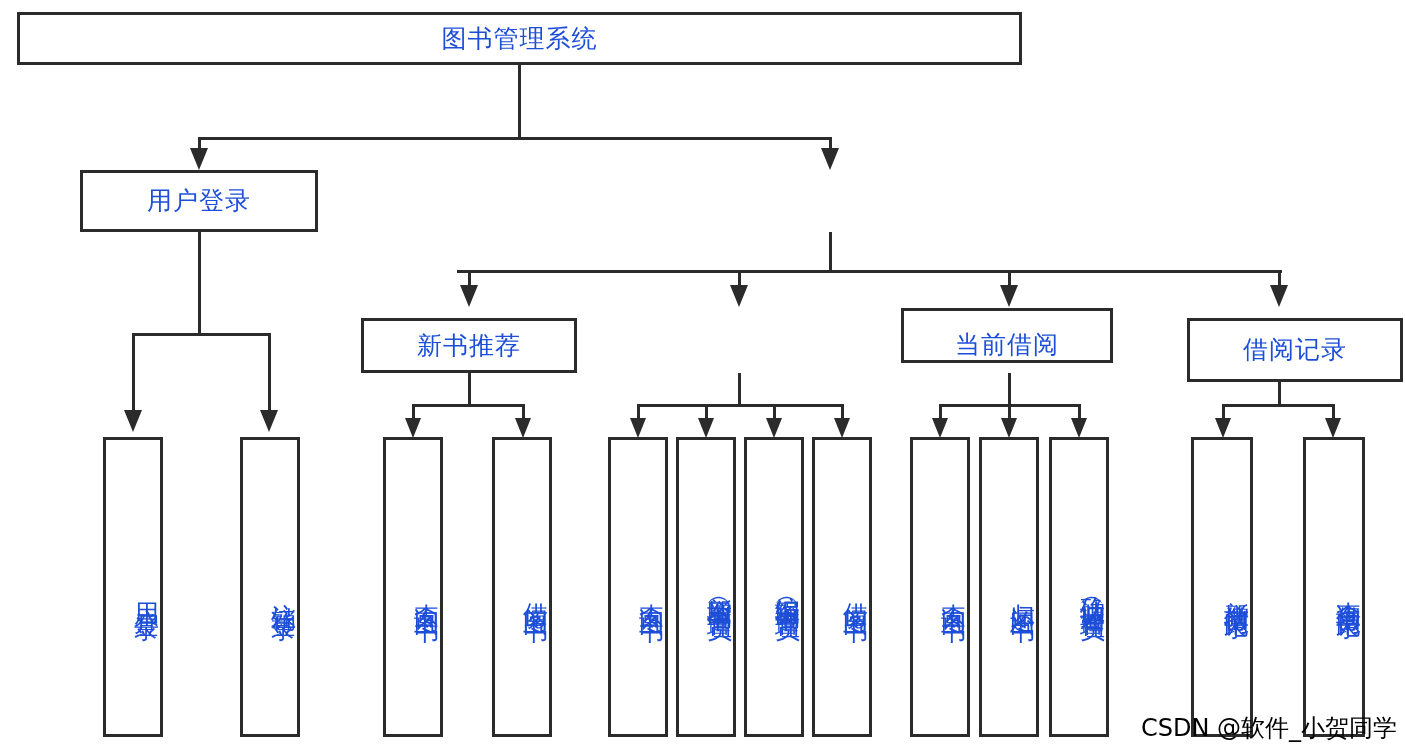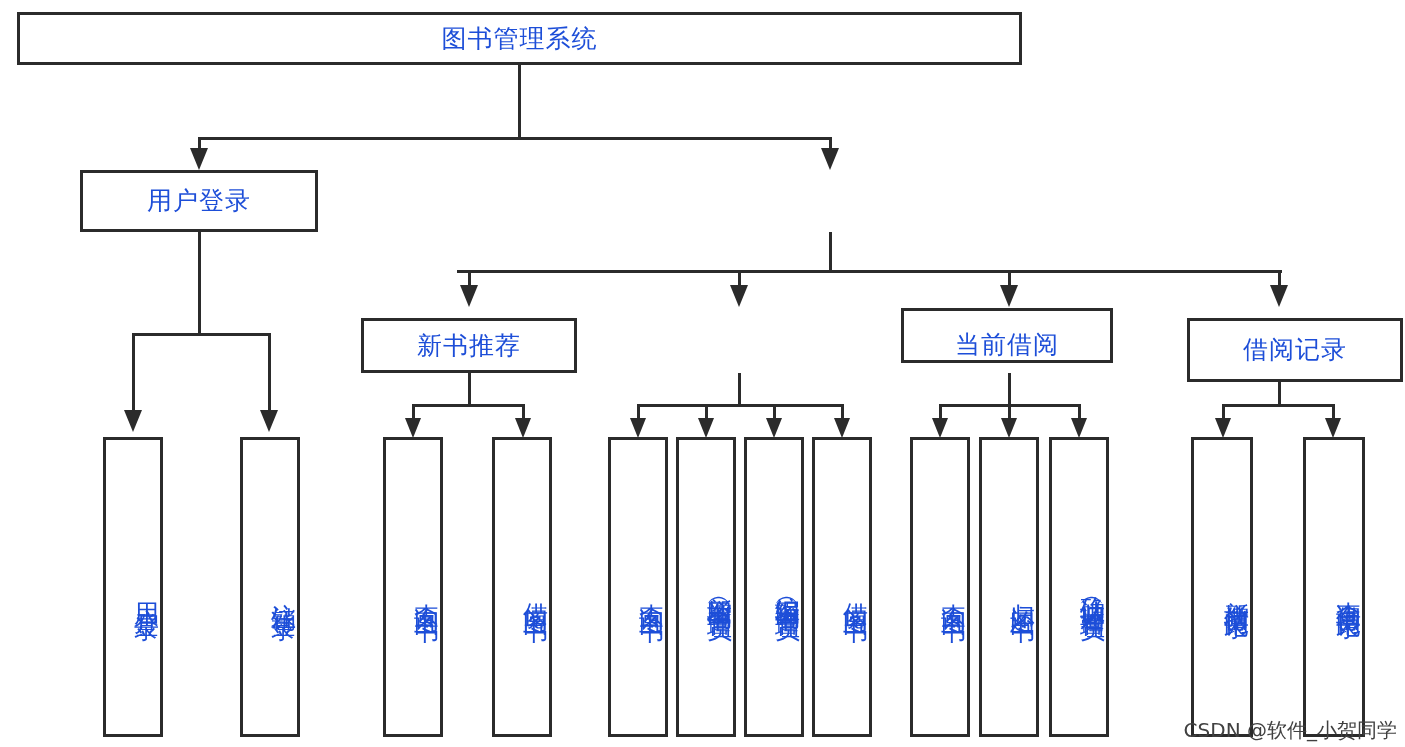--- a/index.html
+++ b/index.html
@@ -70,22 +70,22 @@
   }
   .arrow.small {
     border-left: 8px solid transparent;
     border-right: 8px solid transparent;
     border-top: 20px solid #2b2b2b;
   }
   .watermark {
     position: absolute;
     right: 8px;
     bottom: 3px;
-    font-size: 20px;
-    color: #404040;
+    font-size: 24px;
+    color: #000000;
     z-index: 5;
     white-space: nowrap;
     font-family: "DejaVu Sans", "Liberation Sans", sans-serif;
     text-align: center;
   }
 </style>
 </head>
 <body>
 
 <div id="canvas">

